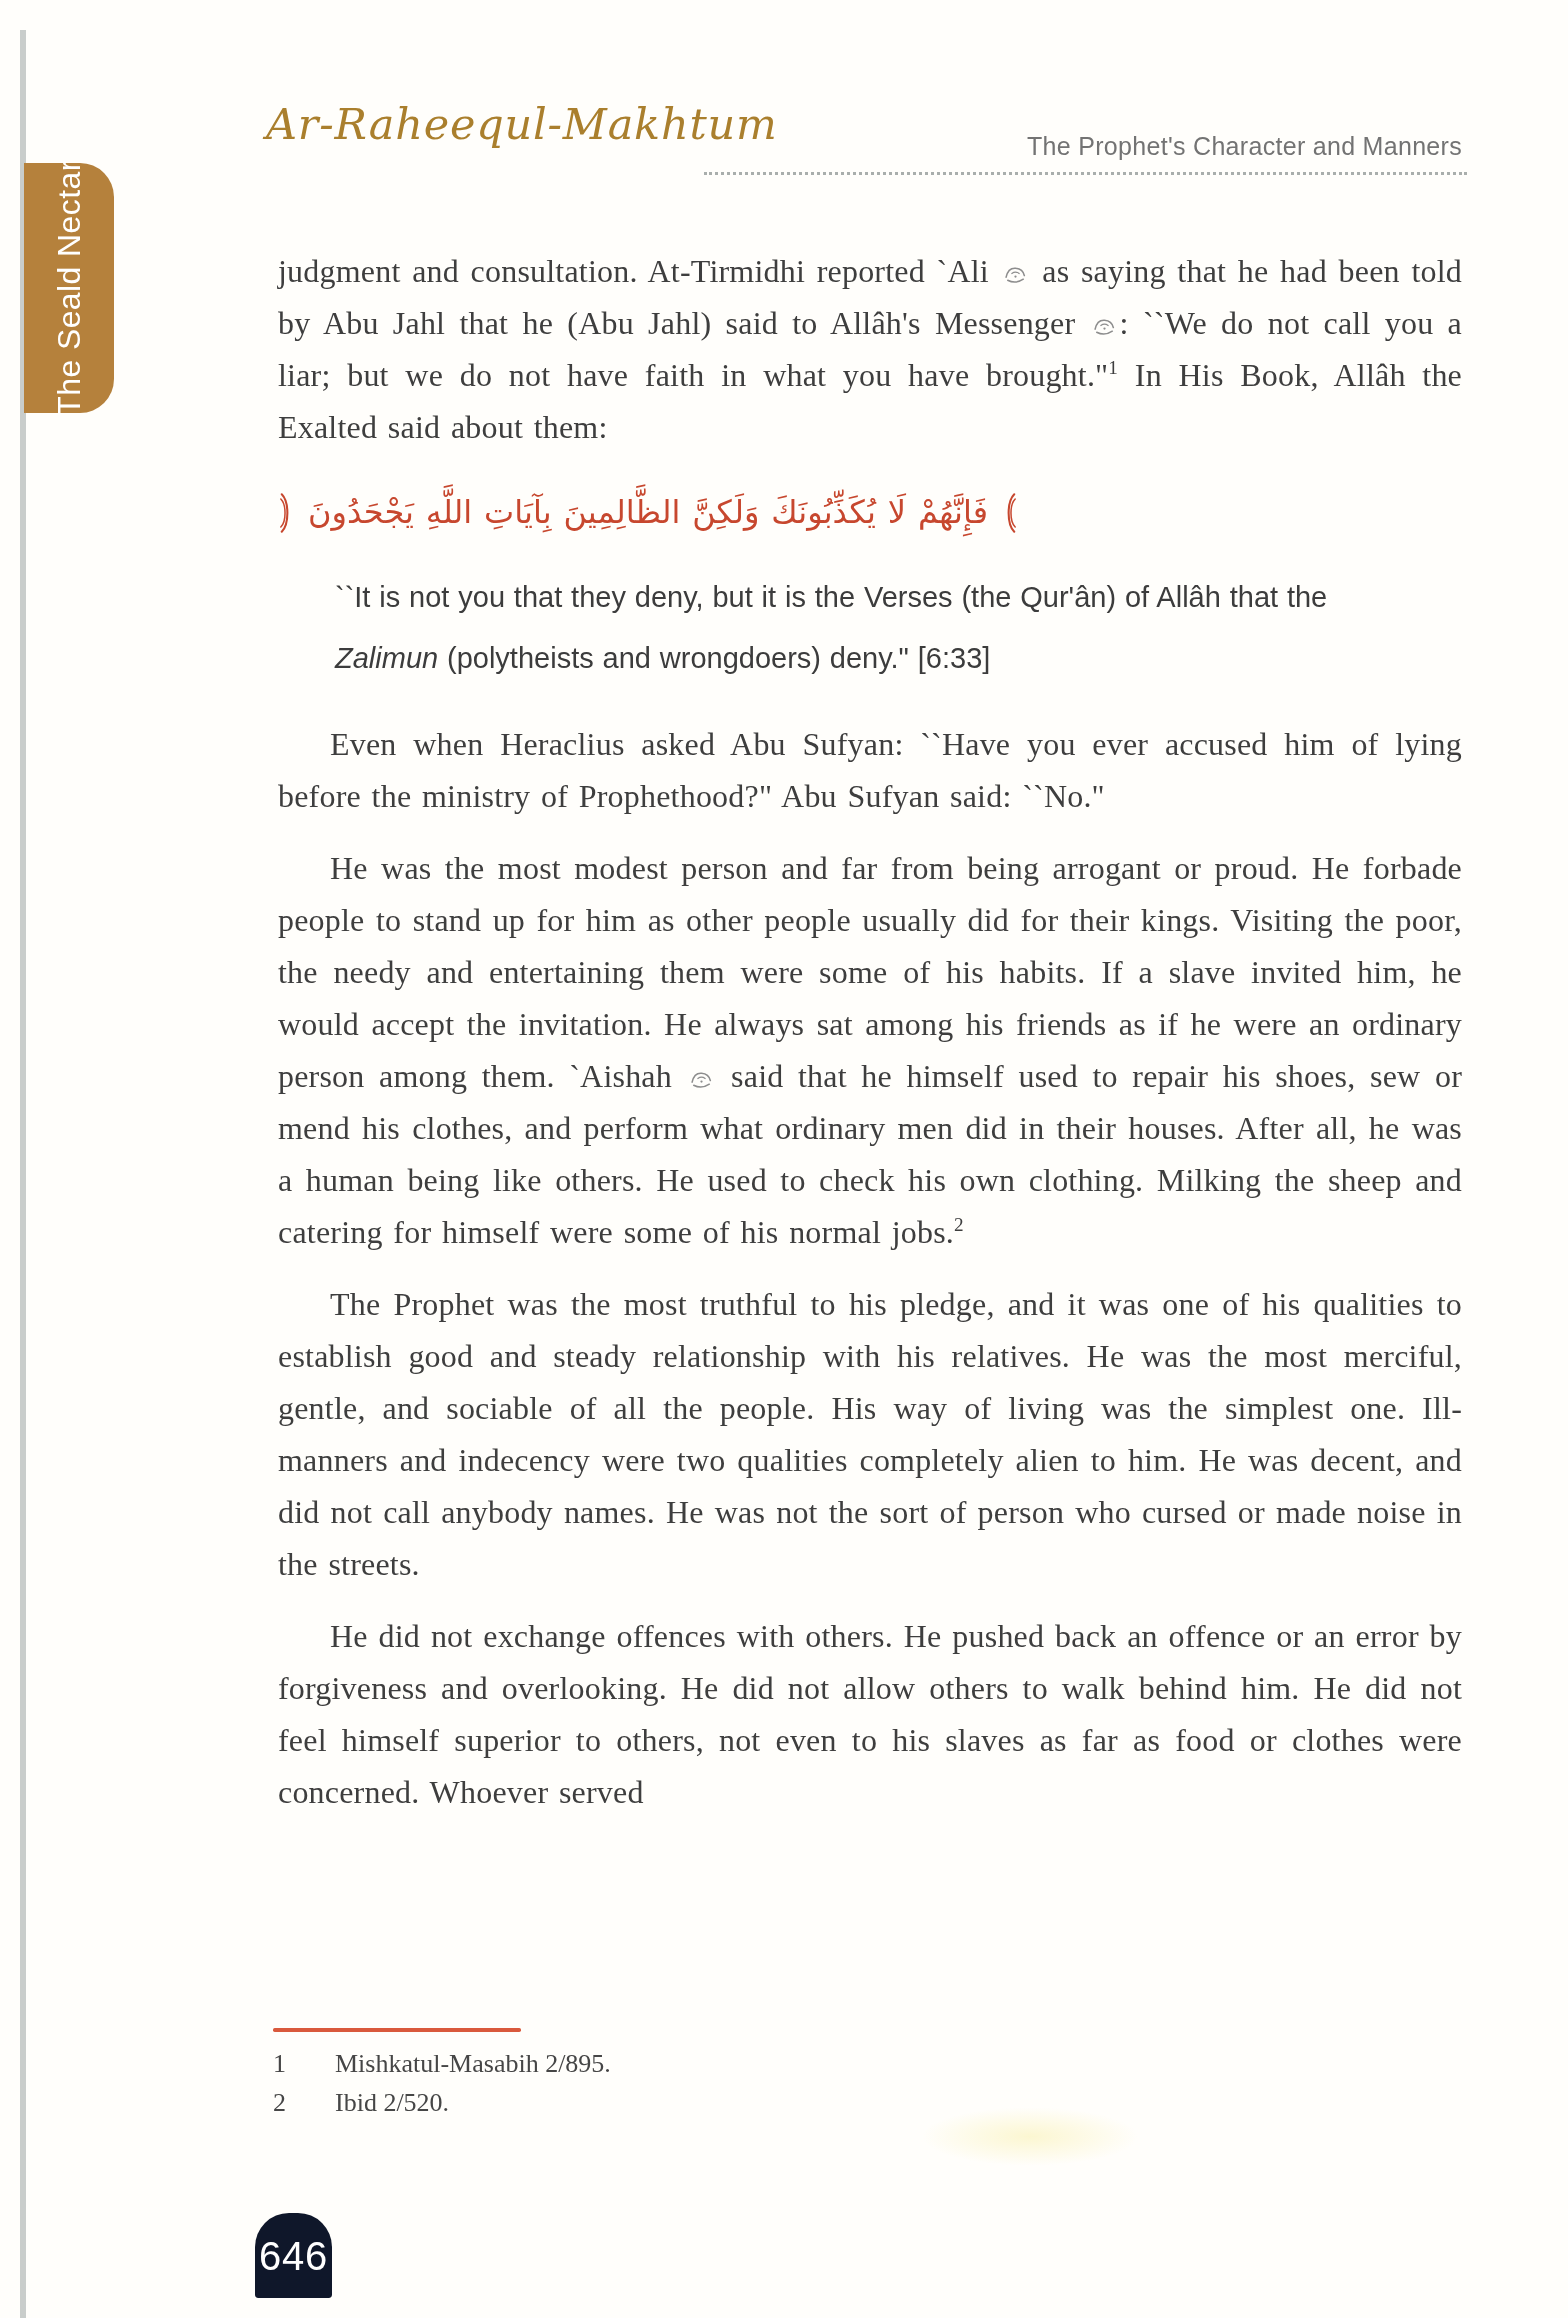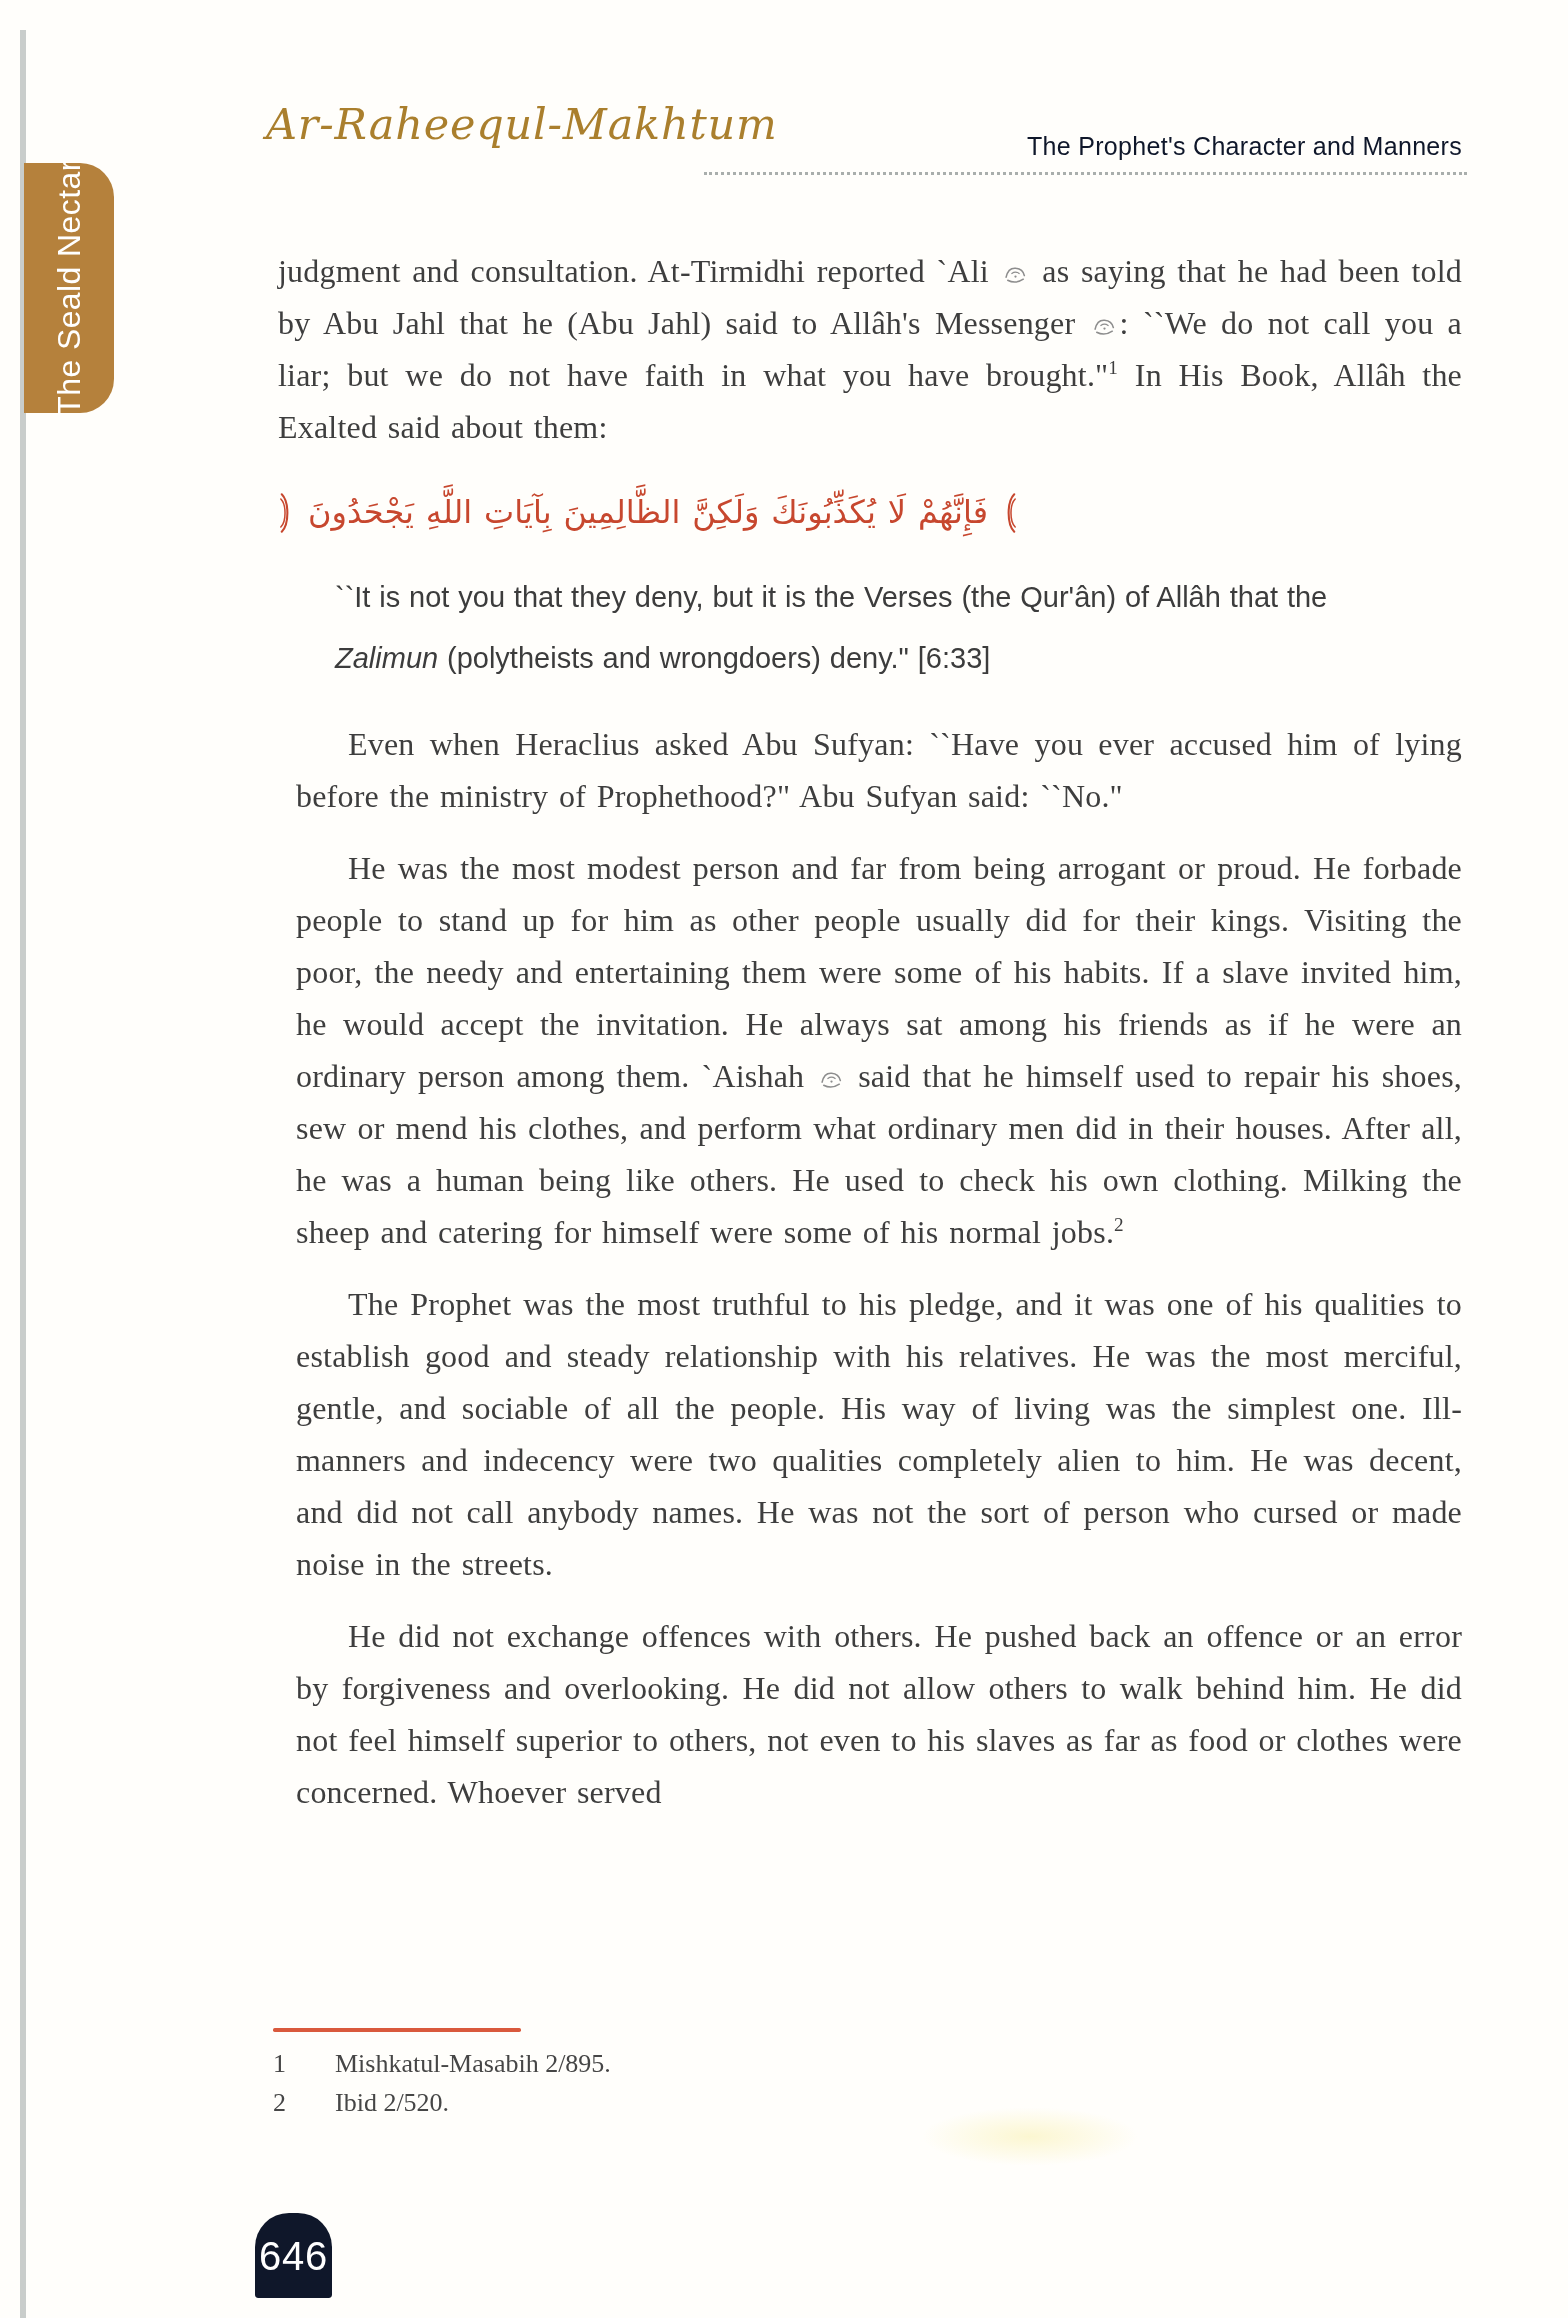--- a/index.html
+++ b/index.html
@@ -35,36 +35,36 @@
     font-family:"DejaVu Serif",serif;
     font-style:italic;
     font-size:43px;
     color:#aa7f2d;
     letter-spacing:0.8px;
     white-space:nowrap;
   }
   .header-title{
     position:absolute;right:107px;top:132px;
     font-family:"Liberation Sans",sans-serif;
-    font-size:25px;color:#0f172a;letter-spacing:0.3px;
+    font-size:25px;color:#737373;letter-spacing:0.3px;
     white-space:nowrap;
   }
   .header-rule{
     position:absolute;left:704px;right:102px;top:172px;height:0;
     border-bottom:3.4px dotted #a9aeac;
   }
   
   .body-text{
     position:absolute;left:278px;top:245px;width:1184px;
     font-size:32px;line-height:52px;
     text-align:justify;
     word-spacing:2.5px;letter-spacing:0.2px;
   }
   .para{margin:0 0 20px 0;}
-  .para.indent{text-indent:52px;margin-left:18px;}
+  .para.indent{text-indent:52px;}
   sup{font-size:60%;line-height:0;}
   
   .verse{
     margin:30px 0 25px 0;
     display:flex;align-items:center;gap:15px;
     color:#c7472e;
   }
   .verse-text{
     font-family:"DejaVu Sans",sans-serif;
     font-size:32px;line-height:59px;

